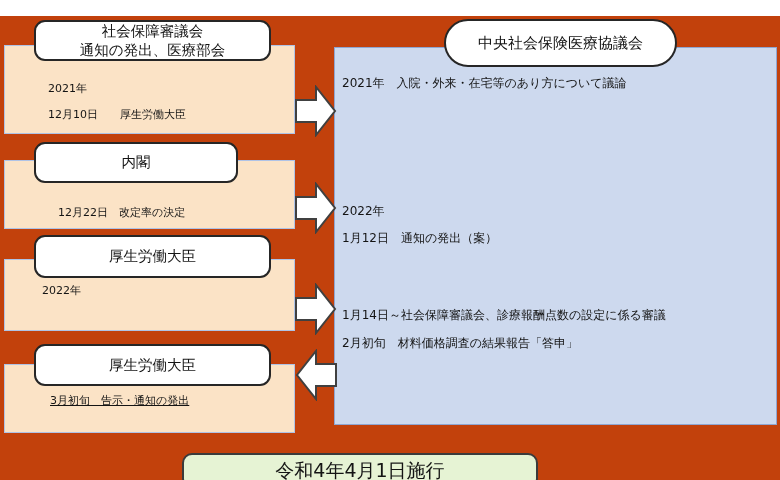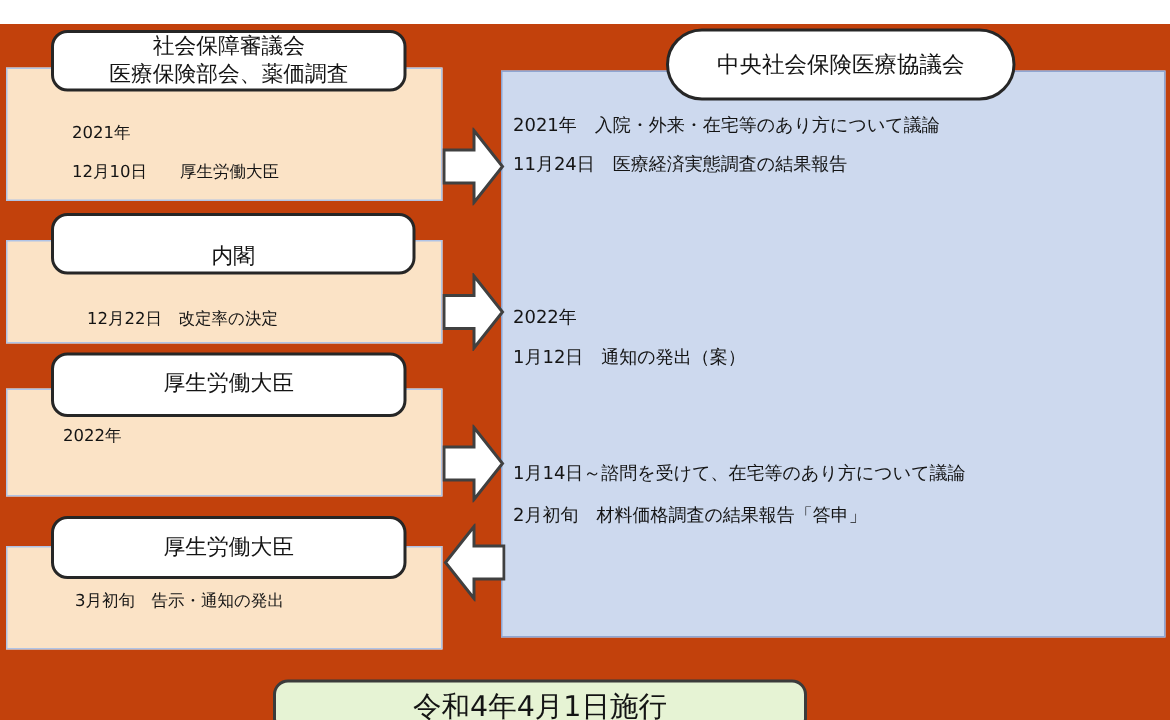--- a/index.html
+++ b/index.html
@@ -14,29 +14,29 @@
   .box1{top:29px;height:89px;}
   .box2{top:144px;height:69px;}
   .box3{top:243px;height:72px;}
   .box4{top:348px;height:69px;}
   .title-box{
     position:absolute;background:#ffffff;border:2px solid #262626;border-radius:11px;
     display:flex;flex-direction:column;justify-content:center;align-items:center;
     font-size:14.5px;line-height:19px;text-align:center;box-sizing:border-box;z-index:3;
   }
   .t1{left:34px;top:4px;width:237px;height:41px;}
-  .t2{left:34px;top:126px;width:243px;height:41px;justify-content:flex-end;}
+  .t2{left:34px;top:126px;width:204px;height:41px;}
   .t3{left:34px;top:219px;width:237px;height:43px;}
   .t4{left:34px;top:328px;width:237px;height:42px;}
   .tblue{left:444px;top:3px;width:233px;height:48px;font-size:15px;border-radius:24px;}
   .step-text{position:absolute;font-size:11px;line-height:26px;white-space:nowrap;z-index:2;}
   .bt1{left:48px;top:60px;}
   .bt2{left:58px;top:184px;}
   .bt3{left:42px;top:262px;}
-  .bt4{left:50px;top:372px;}
+  .bt4{left:50px;top:372px;text-decoration:underline;}
   .blue-box{
     position:absolute;left:334px;top:31px;width:443px;height:378px;
     background:#cdd9ee;border:1px solid #8fa6d2;box-sizing:border-box;z-index:1;
   }
   .panel-block{position:absolute;left:342px;font-size:12px;white-space:nowrap;z-index:2;}
   .blk1{top:54px;line-height:26px;}
   .blk2{top:182px;line-height:27px;}
   .blk3{top:285px;line-height:28px;}
   .green-box{
     position:absolute;left:182px;top:437px;width:356px;height:36px;
@@ -57,21 +57,21 @@
 
   <div class="blue-box"></div>
 
   <div class="orange-box box1"></div>
   <div class="orange-box box2"></div>
   <div class="orange-box box3"></div>
   <div class="orange-box box4"></div>
 
   <div class="title-box t1">
     <div>社会保障審議会</div>
-    <div>医療保険部会、薬価調査</div>
+    <div>通知の発出、医療部会</div>
   </div>
   <div class="title-box t2">
     <div>内閣</div>
   </div>
   <div class="title-box t3">
     <div>厚生労働大臣</div>
   </div>
   <div class="title-box t4">
     <div>厚生労働大臣</div>
   </div>
@@ -88,28 +88,27 @@
   </div>
   <div class="step-text bt3">
     <div>2022年</div>
   </div>
   <div class="step-text bt4">
     <div>3月初旬　告示・通知の発出</div>
   </div>
 
   <div class="panel-block blk1">
     <div>2021年　入院・外来・在宅等のあり方について議論</div>
-    <div>11月24日　医療経済実態調査の結果報告</div>
   </div>
   <div class="panel-block blk2">
     <div>2022年</div>
     <div>1月12日　通知の発出（案）</div>
   </div>
   <div class="panel-block blk3">
-    <div>1月14日～諮問を受けて、在宅等のあり方について議論</div>
+    <div>1月14日～社会保障審議会、診療報酬点数の設定に係る審議</div>
     <div>2月初旬　材料価格調査の結果報告「答申」</div>
   </div>
 
   <svg class="arrow a1" width="42" height="52" viewBox="0 0 42 52">
     <polygon points="1,15 21,15 21,2 40,26 21,50 21,37 1,37" fill="#ffffff" stroke="#404040" stroke-width="2" stroke-linejoin="miter"></polygon>
   </svg>
   <svg class="arrow a2" width="42" height="52" viewBox="0 0 42 52">
     <polygon points="1,15 21,15 21,2 40,26 21,50 21,37 1,37" fill="#ffffff" stroke="#404040" stroke-width="2" stroke-linejoin="miter"></polygon>
   </svg>
   <svg class="arrow a3" width="42" height="52" viewBox="0 0 42 52">

